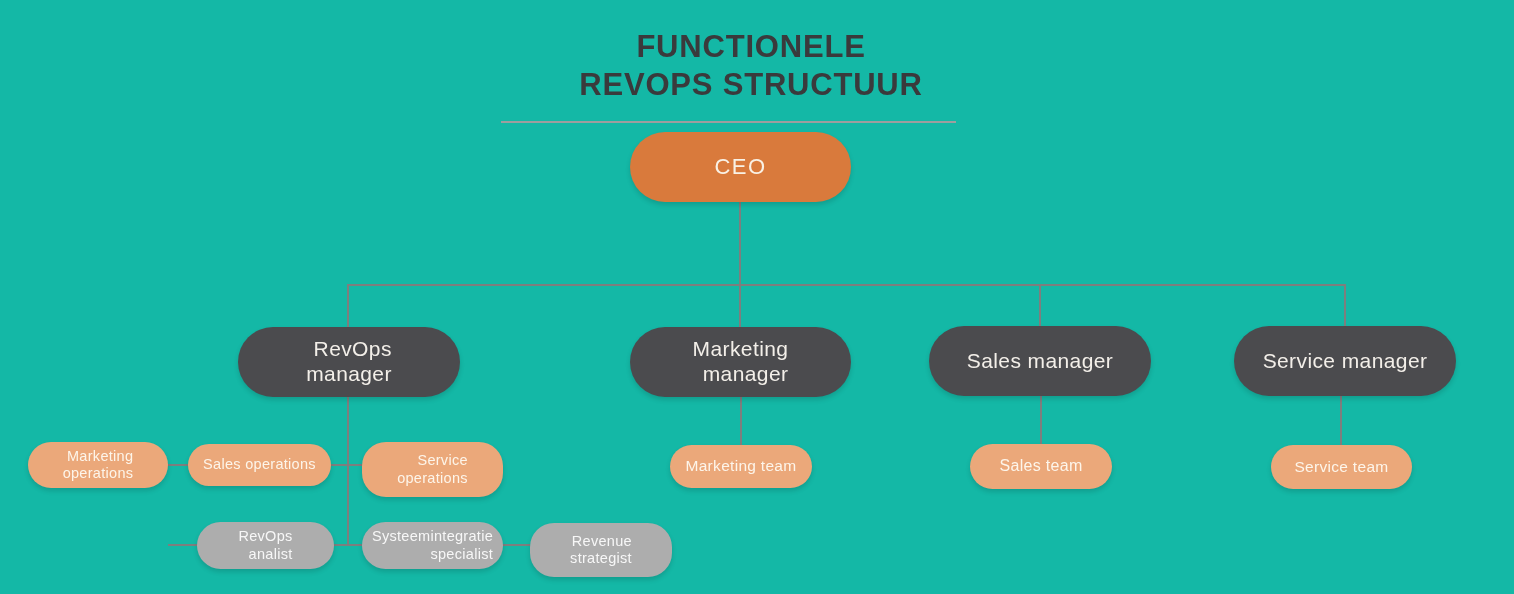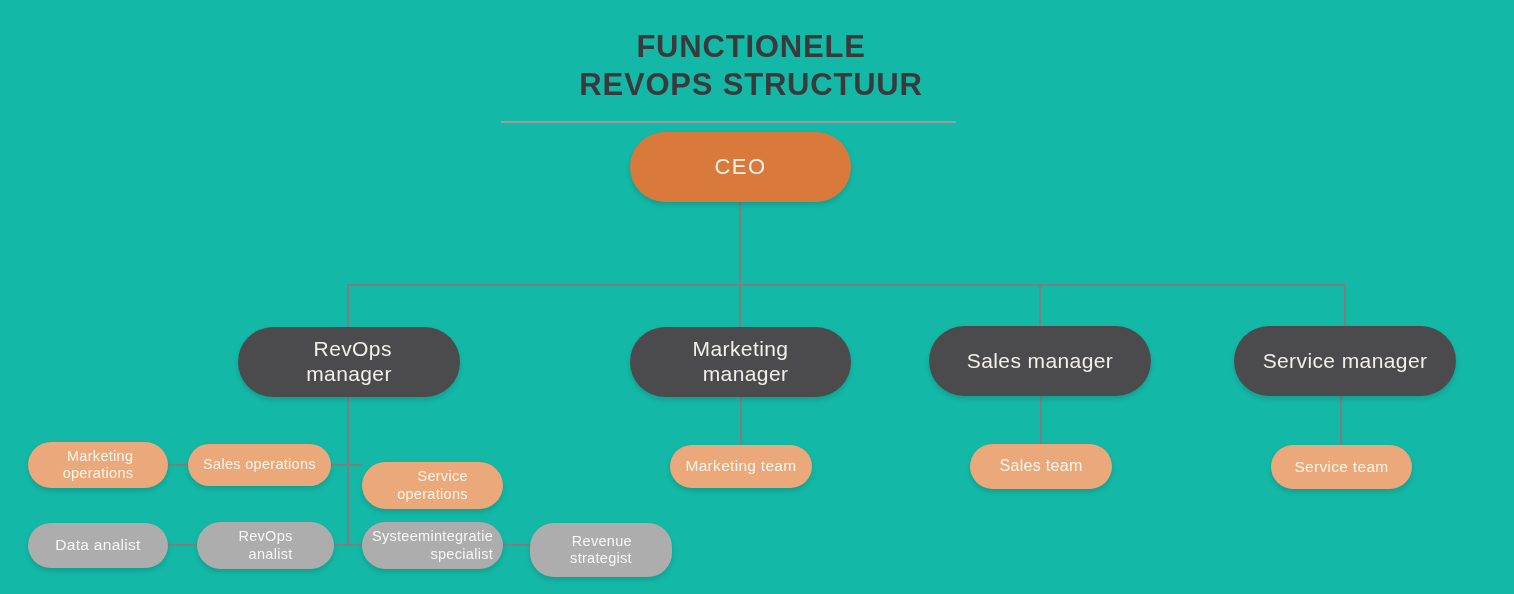--- a/index.html
+++ b/index.html
@@ -111,28 +111,27 @@
   <div class="pill manager" style="left:238px; top:327px; width:222px; height:70px;">RevOps
 manager</div>
   <div class="pill manager" style="left:630px; top:327px; width:221px; height:70px;">Marketing
 manager</div>
   <div class="pill manager" style="left:929px; top:326px; width:222px; height:70px;">Sales manager</div>
   <div class="pill manager" style="left:1234px; top:326px; width:222px; height:70px;">Service manager</div>
 
   <div class="pill orange-sm" style="left:28px; top:442px; width:140px; height:46px;">Marketing
 operations</div>
   <div class="pill orange-sm" style="left:188px; top:444px; width:143px; height:42px;">Sales operations</div>
-  <div class="pill orange-sm" style="left:362px; top:442px; width:141px; height:47px;margin-top:20px;">Service
+  <div class="pill orange-sm" style="left:362px; top:442px; width:141px; height:55px;">Service
 operations</div>
 
   <div class="pill orange-sm" style="left:670px; top:445px; width:142px; height:43px; font-size:15.5px;">Marketing team</div>
   <div class="pill orange-sm" style="left:970px; top:444px; width:142px; height:45px; font-size:16px;">Sales team</div>
   <div class="pill orange-sm" style="left:1271px; top:445px; width:141px; height:44px; font-size:15.5px;">Service team</div>
 
-  <div class="pill gray-sm" style="left:28px; top:523px; width:140px; height:45px; font-size:15.5px;">Data analist</div>
   <div class="pill gray-sm" style="left:197px; top:522px; width:137px; height:47px;">RevOps
 analist</div>
   <div class="pill gray-sm" style="left:362px; top:522px; width:141px; height:47px;">Systeemintegratie
 specialist</div>
   <div class="pill gray-sm" style="left:530px; top:523px; width:142px; height:54px;">Revenue
 strategist</div>
 
 </div>
 
 </body></html>

